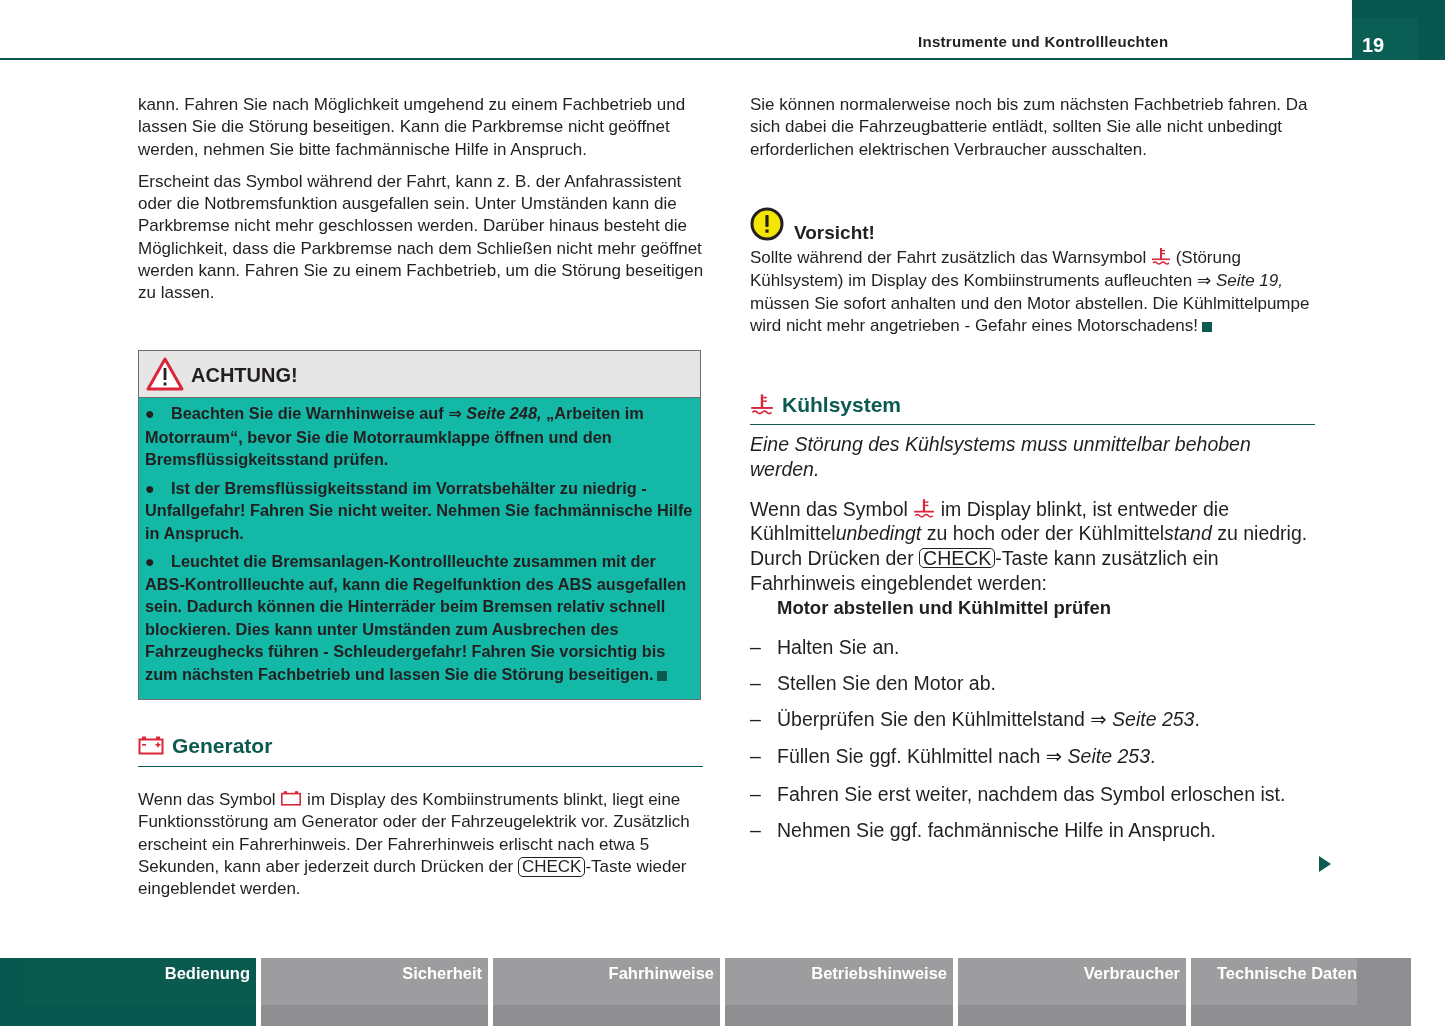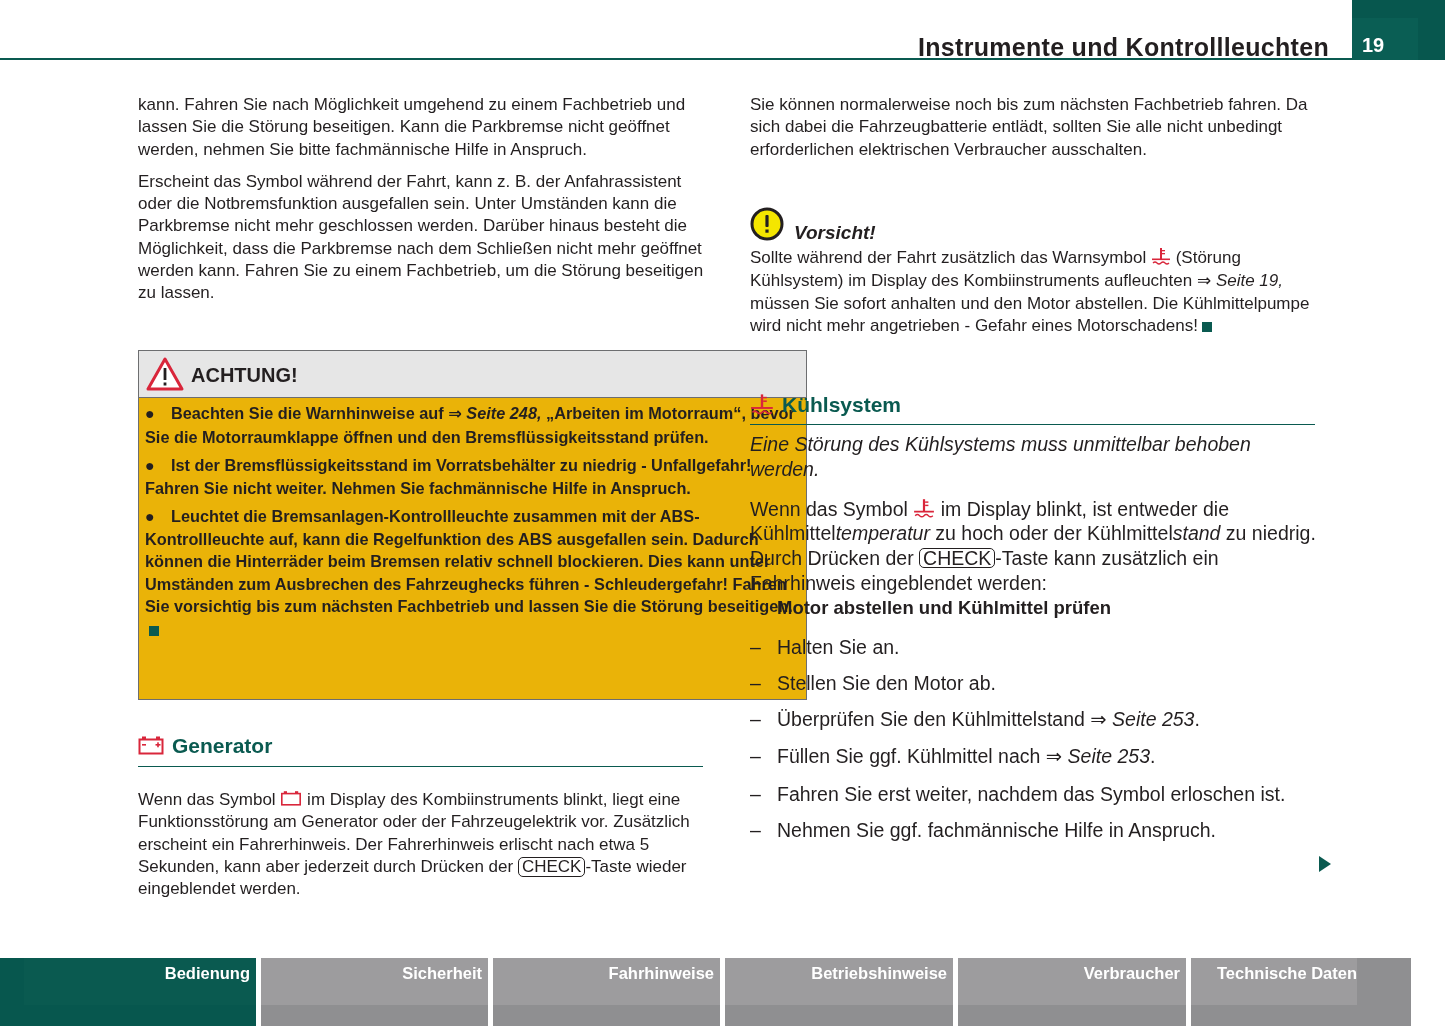--- a/index.html
+++ b/index.html
@@ -5,41 +5,41 @@
   html, body { margin: 0; padding: 0; }
   body {
     width: 1445px; height: 1026px; position: relative; overflow: hidden;
     background: #ffffff; color: #231f20;
     font-family: "Liberation Sans", "DejaVu Sans", sans-serif;
   }
   .header-line {
     position: absolute; left: 0; top: 58px; width: 1352px; height: 2px; background: #0a5a50;
   }
   .header-title {
-    position: absolute; left: 918px; top: 33px; font-size: 25px; font-weight: bold; color: #231f20;
+    position: absolute; left: 918px; top: 33px; font-size: 15px; font-weight: bold; color: #231f20;
     letter-spacing: 0.3px;
   }
   .page-box {
     position: absolute; left: 1352px; top: 0; width: 93px; height: 60px; background: #07574e;
   }
   .page-box .inner {
     position: absolute; left: 0; top: 18px; width: 66px; height: 42px; background: #0a5e54;
   }
   .page-num {
     position: absolute; left: 10px; top: 34px; font-size: 20px; font-weight: bold; color: #ffffff;
   }
 
   .col { position: absolute; font-size: 17px; line-height: 22.3px; }
   .col-left { left: 138px; top: 94px; width: 566px; }
   .col-right { left: 750px; top: 94px; width: 566px; }
   p { margin: 0 0 10px 0; }
 
   .warn-box {
-    position: absolute; left: 138px; top: 350px; width: 669px; height: 350px;
-    border: 1.5px solid #6d6e70; box-sizing: border-box; background: #eab308;
+    position: absolute; left: 138px; top: 350px; width: 563px; height: 350px;
+    border: 1.5px solid #6d6e70; box-sizing: border-box; background: #14b8a6;
   }
   .warn-head {
     height: 46px; background: #e6e6e6; border-bottom: 1.5px solid #6d6e70; position: relative;
   }
   .warn-head .tri { position: absolute; left: 6px; top: 5px; }
   .warn-head .title {
     position: absolute; left: 52px; top: 13px; font-weight: bold; font-size: 20px; color: #231f20;
   }
   .warn-body { padding: 4px 6px 0 6px; font-weight: bold; font-size: 16.3px; line-height: 22.5px; }
   .warn-body .item { margin-bottom: 6px; }
@@ -56,21 +56,21 @@
     display: inline-block; border: 1px solid #231f20; border-radius: 5px; padding: 0 3px; line-height: 18px;
   }
   .arrow { font-family: "DejaVu Sans", sans-serif; }
 
   .caution {
     position: absolute; left: 750px; top: 207px; width: 570px; font-size: 17px; line-height: 22.3px;
   }
   .caution .caution-head { position: relative; height: 40px; }
   .caution .caution-head .circle { position: absolute; left: 0; top: 0; }
   .caution .caution-head .title {
-    position: absolute; left: 44px; top: 15px; font-weight: bold; font-size: 19px; font-style: italic;
+    position: absolute; left: 44px; top: 15px; font-weight: bold; font-size: 19px;
   }
 
   .kuehl { position: absolute; left: 750px; top: 432px; width: 570px; font-size: 19.5px; line-height: 24.8px; }
   .kuehl .lead { font-style: italic; margin-bottom: 15px; }
   .kuehl .bold-head { font-weight: bold; font-size: 18.5px; margin: 0 0 14px 27px; }
   .kuehl .step { position: relative; padding-left: 27px; margin-bottom: 11.5px; }
   .kuehl .step .dash { position: absolute; left: 0; top: 0; }
   .next-arrow {
     position: absolute; left: 1319px; top: 856px; width: 0; height: 0;
     border-top: 8px solid transparent; border-bottom: 8px solid transparent; border-left: 12px solid #0a5a50;
@@ -187,21 +187,21 @@
 
 <div class="kuehl">
   <div class="lead">Eine Störung des Kühlsystems muss unmittelbar behoben werden.</div>
   <div>
     <span>Wenn das Symbol </span><span><svg width="22" height="20" viewBox="0 0 20 18" style="vertical-align:-2px">
           <rect x="9" y="1" width="2" height="11" fill="#d9263b"></rect>
           <rect x="11" y="3" width="3" height="1.3" fill="#d9263b"></rect>
           <rect x="11" y="6" width="3" height="1.3" fill="#d9263b"></rect>
           <rect x="1" y="11.5" width="18" height="1.6" fill="#d9263b"></rect>
           <path d="M2 16 q2 -2 4 0 t4 0 t4 0 t4 0" fill="none" stroke="#d9263b" stroke-width="1.3"></path>
-        </svg></span><span> im Display blinkt, ist entweder die Kühlmittel</span><i>temperatur</i><span> zu hoch oder der Kühlmittel</span><i>stand</i><span> zu niedrig. Durch Drücken der </span><span class="kbd">CHECK</span><span>-Taste kann zusätzlich ein Fahrhinweis eingeblendet werden:</span>
+        </svg></span><span> im Display blinkt, ist entweder die Kühlmittel</span><i>unbedingt</i><span> zu hoch oder der Kühlmittel</span><i>stand</i><span> zu niedrig. Durch Drücken der </span><span class="kbd">CHECK</span><span>-Taste kann zusätzlich ein Fahrhinweis eingeblendet werden:</span>
   </div>
   <div class="bold-head">Motor abstellen und Kühlmittel prüfen</div>
   <div class="step"><span class="dash">–</span><span>Halten Sie an.</span></div>
   <div class="step"><span class="dash">–</span><span>Stellen Sie den Motor ab.</span></div>
   <div class="step"><span class="dash">–</span><span>Überprüfen Sie den Kühlmittelstand </span><span class="arrow">⇒</span><i> Seite 253</i><span>.</span></div>
   <div class="step"><span class="dash">–</span><span>Füllen Sie ggf. Kühlmittel nach </span><span class="arrow">⇒</span><i> Seite 253</i><span>.</span></div>
   <div class="step"><span class="dash">–</span><span>Fahren Sie erst weiter, nachdem das Symbol erloschen ist.</span></div>
   <div class="step"><span class="dash">–</span><span>Nehmen Sie ggf. fachmännische Hilfe in Anspruch.</span></div>
 </div>
 <div class="next-arrow"></div>

